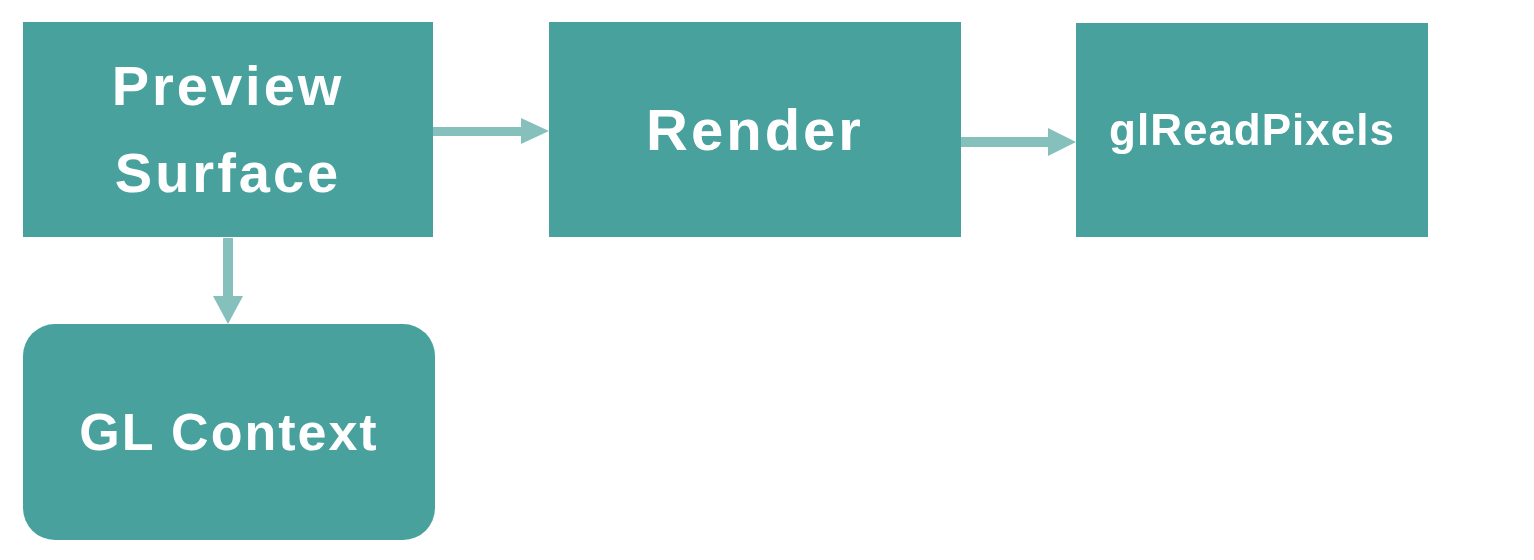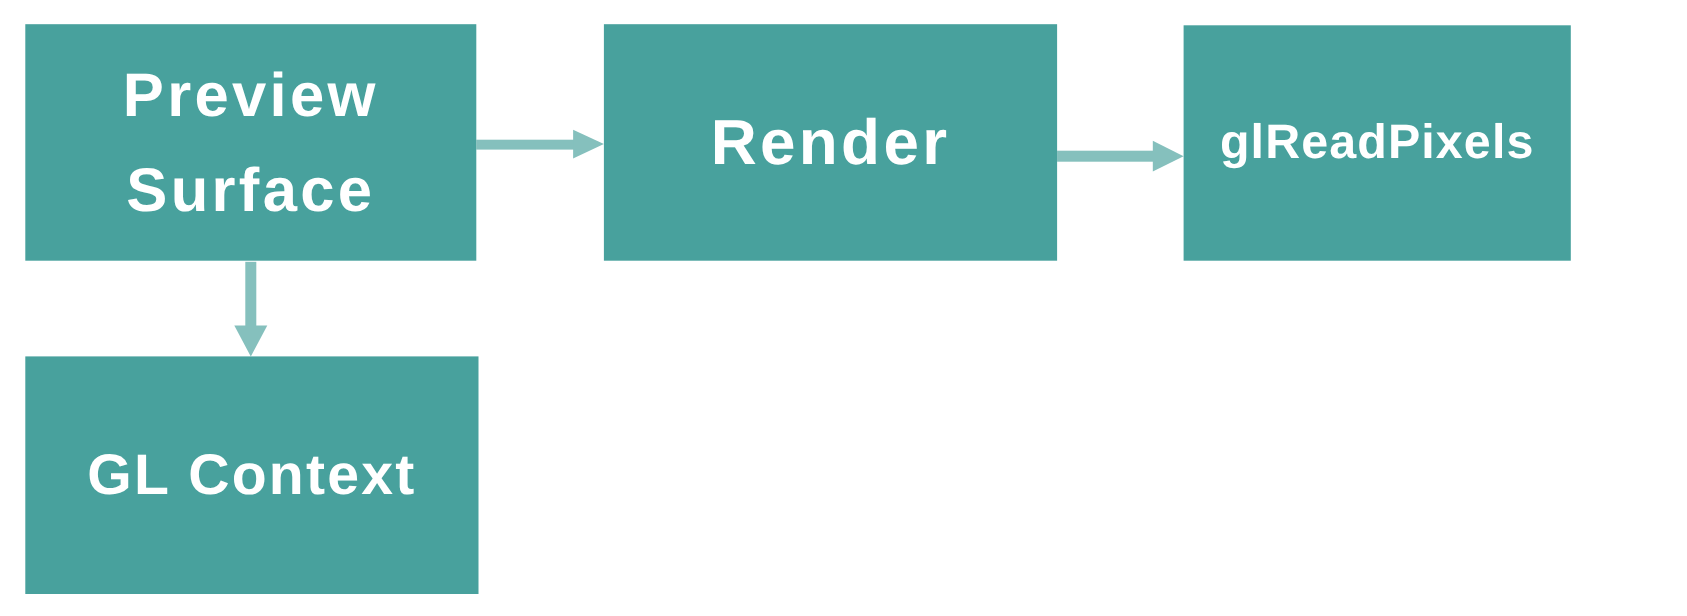--- a/index.html
+++ b/index.html
@@ -50,20 +50,21 @@
   }
   #node-glread {
     left: 1076px; top: 23px; width: 352px; height: 214px;
     font-size: 44px;
     letter-spacing: 1px;
   }
   #node-glcontext {
     left: 23px; top: 324px; width: 412px; height: 216px;
     font-size: 52px;
     letter-spacing: 2px;
+    border-radius: 32px;
   }
 </style>
 </head>
 <body>
 
 <div class="canvas">
 
   <svg class="edges" viewBox="0 0 1534 560" xmlns="http://www.w3.org/2000/svg">
     <g>
       <rect x="433" y="127" width="89" height="9" fill="#85c0bd"></rect>

